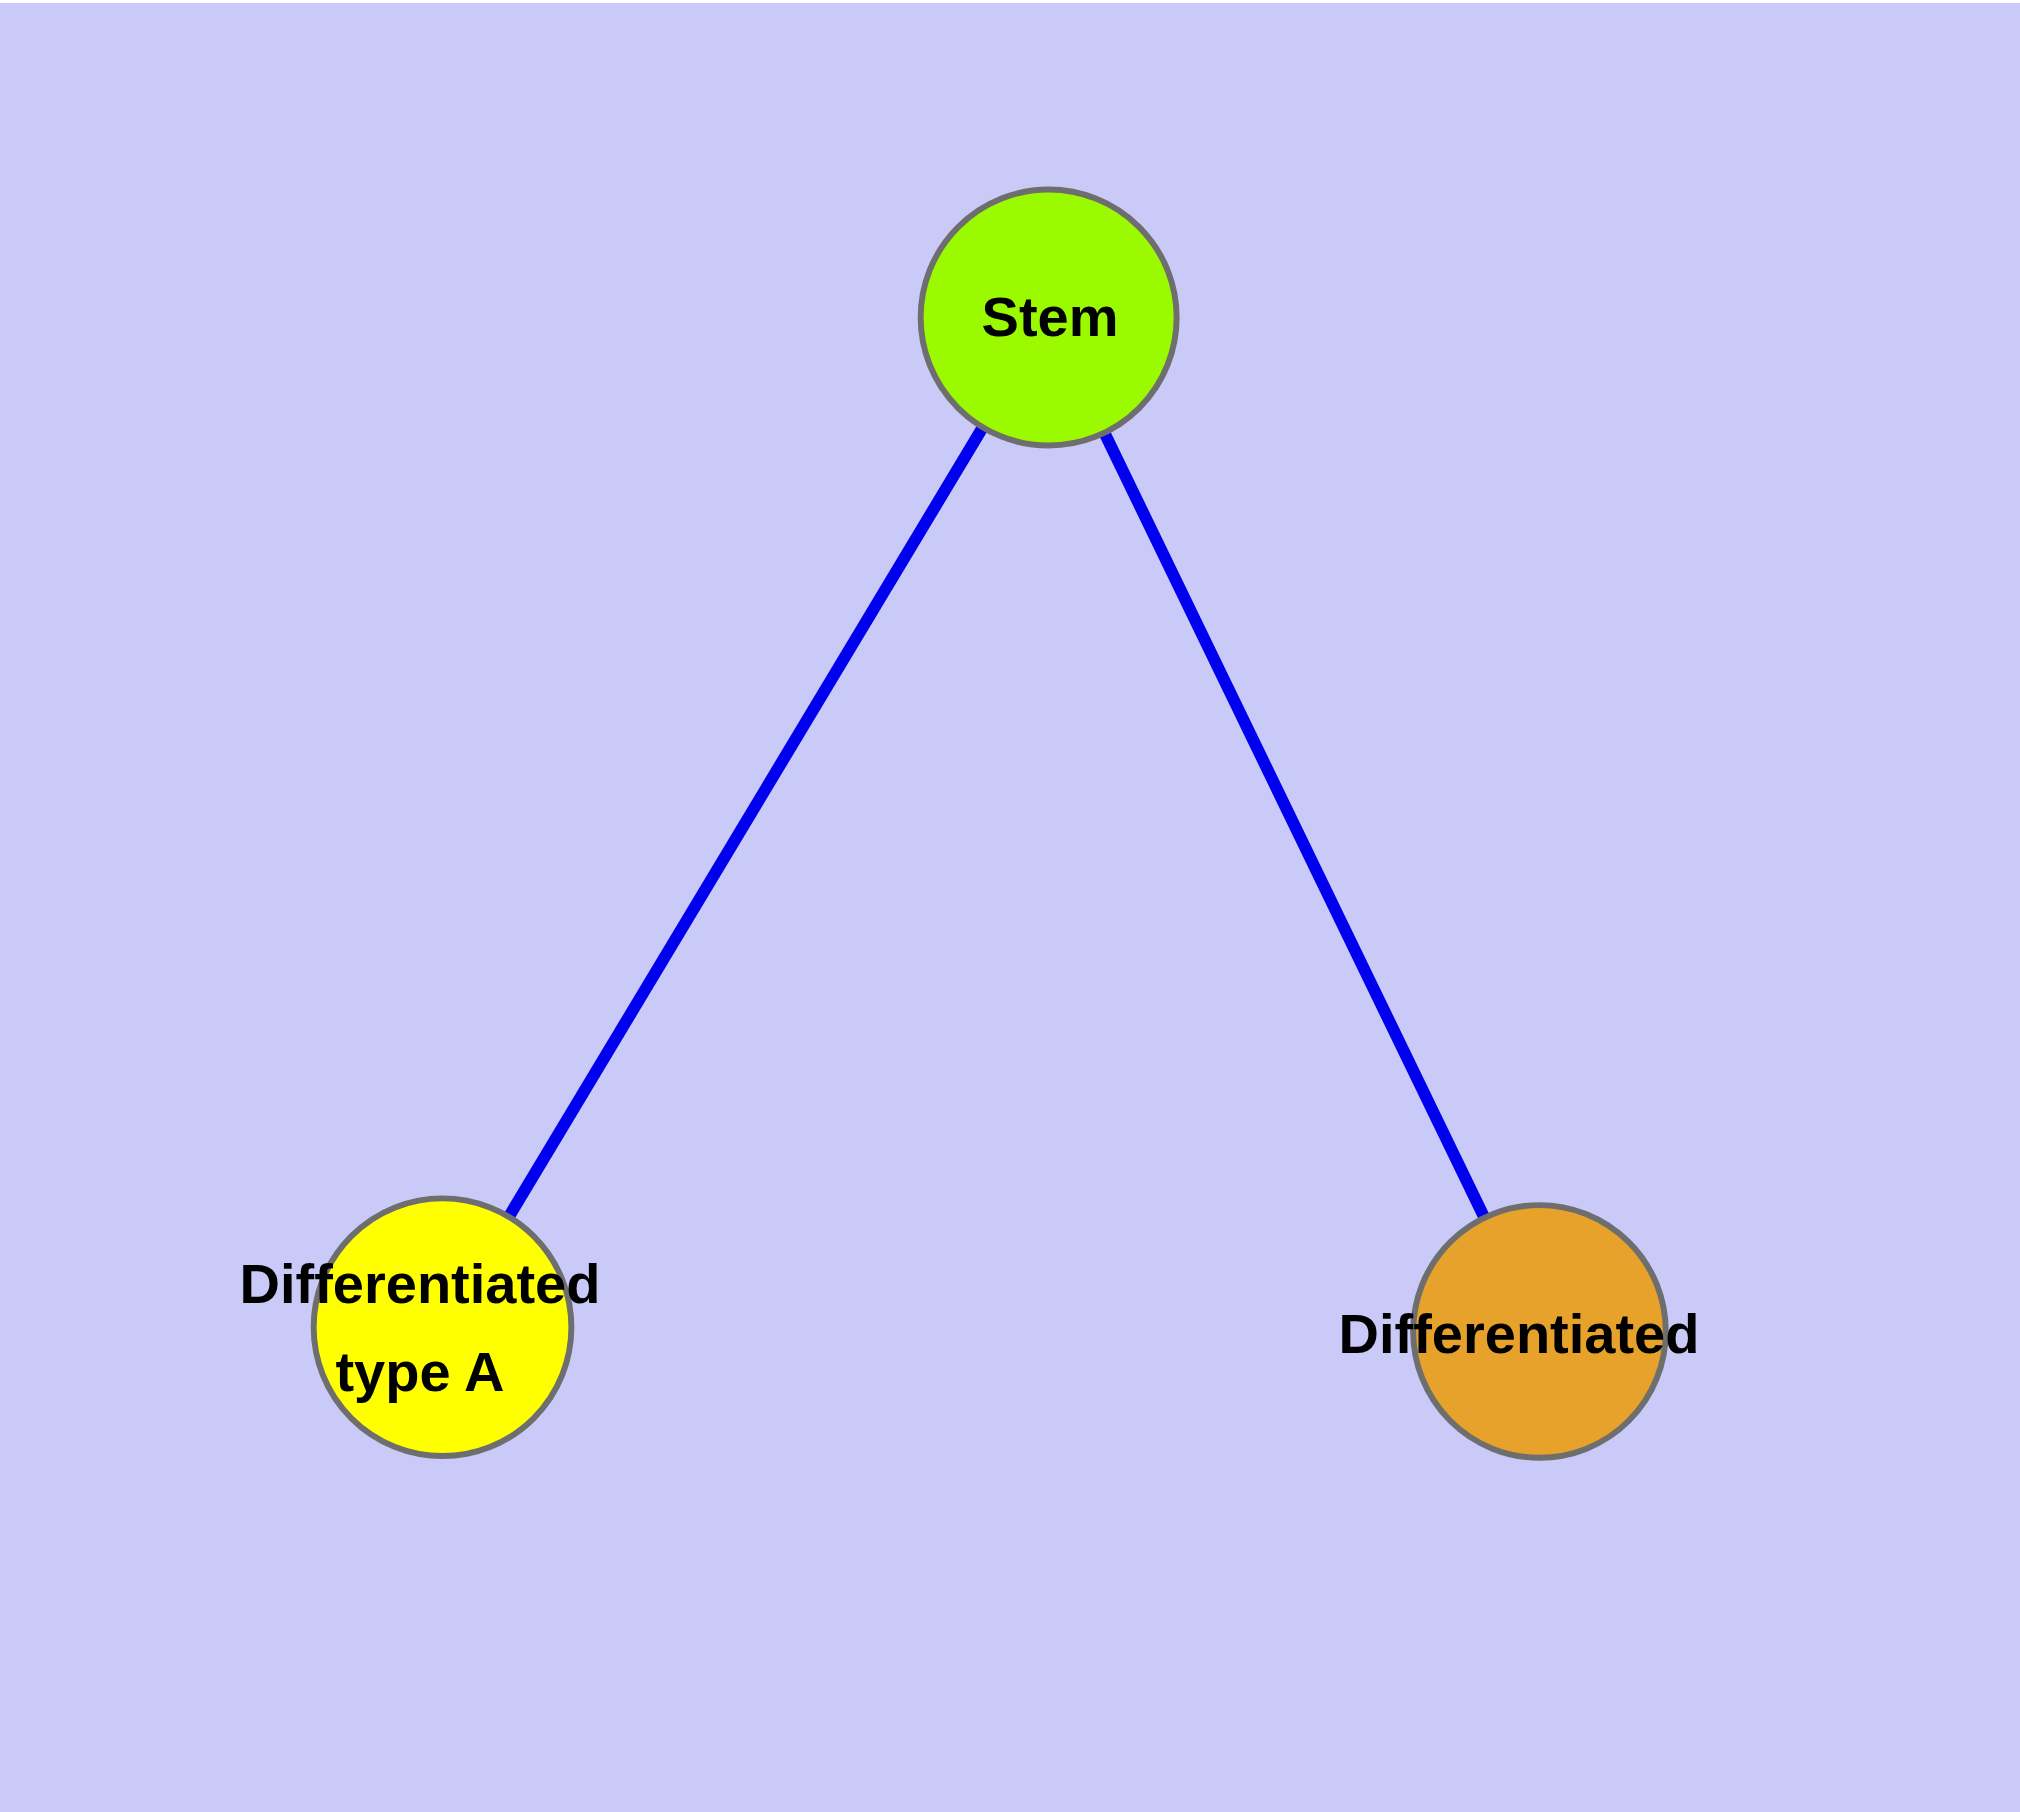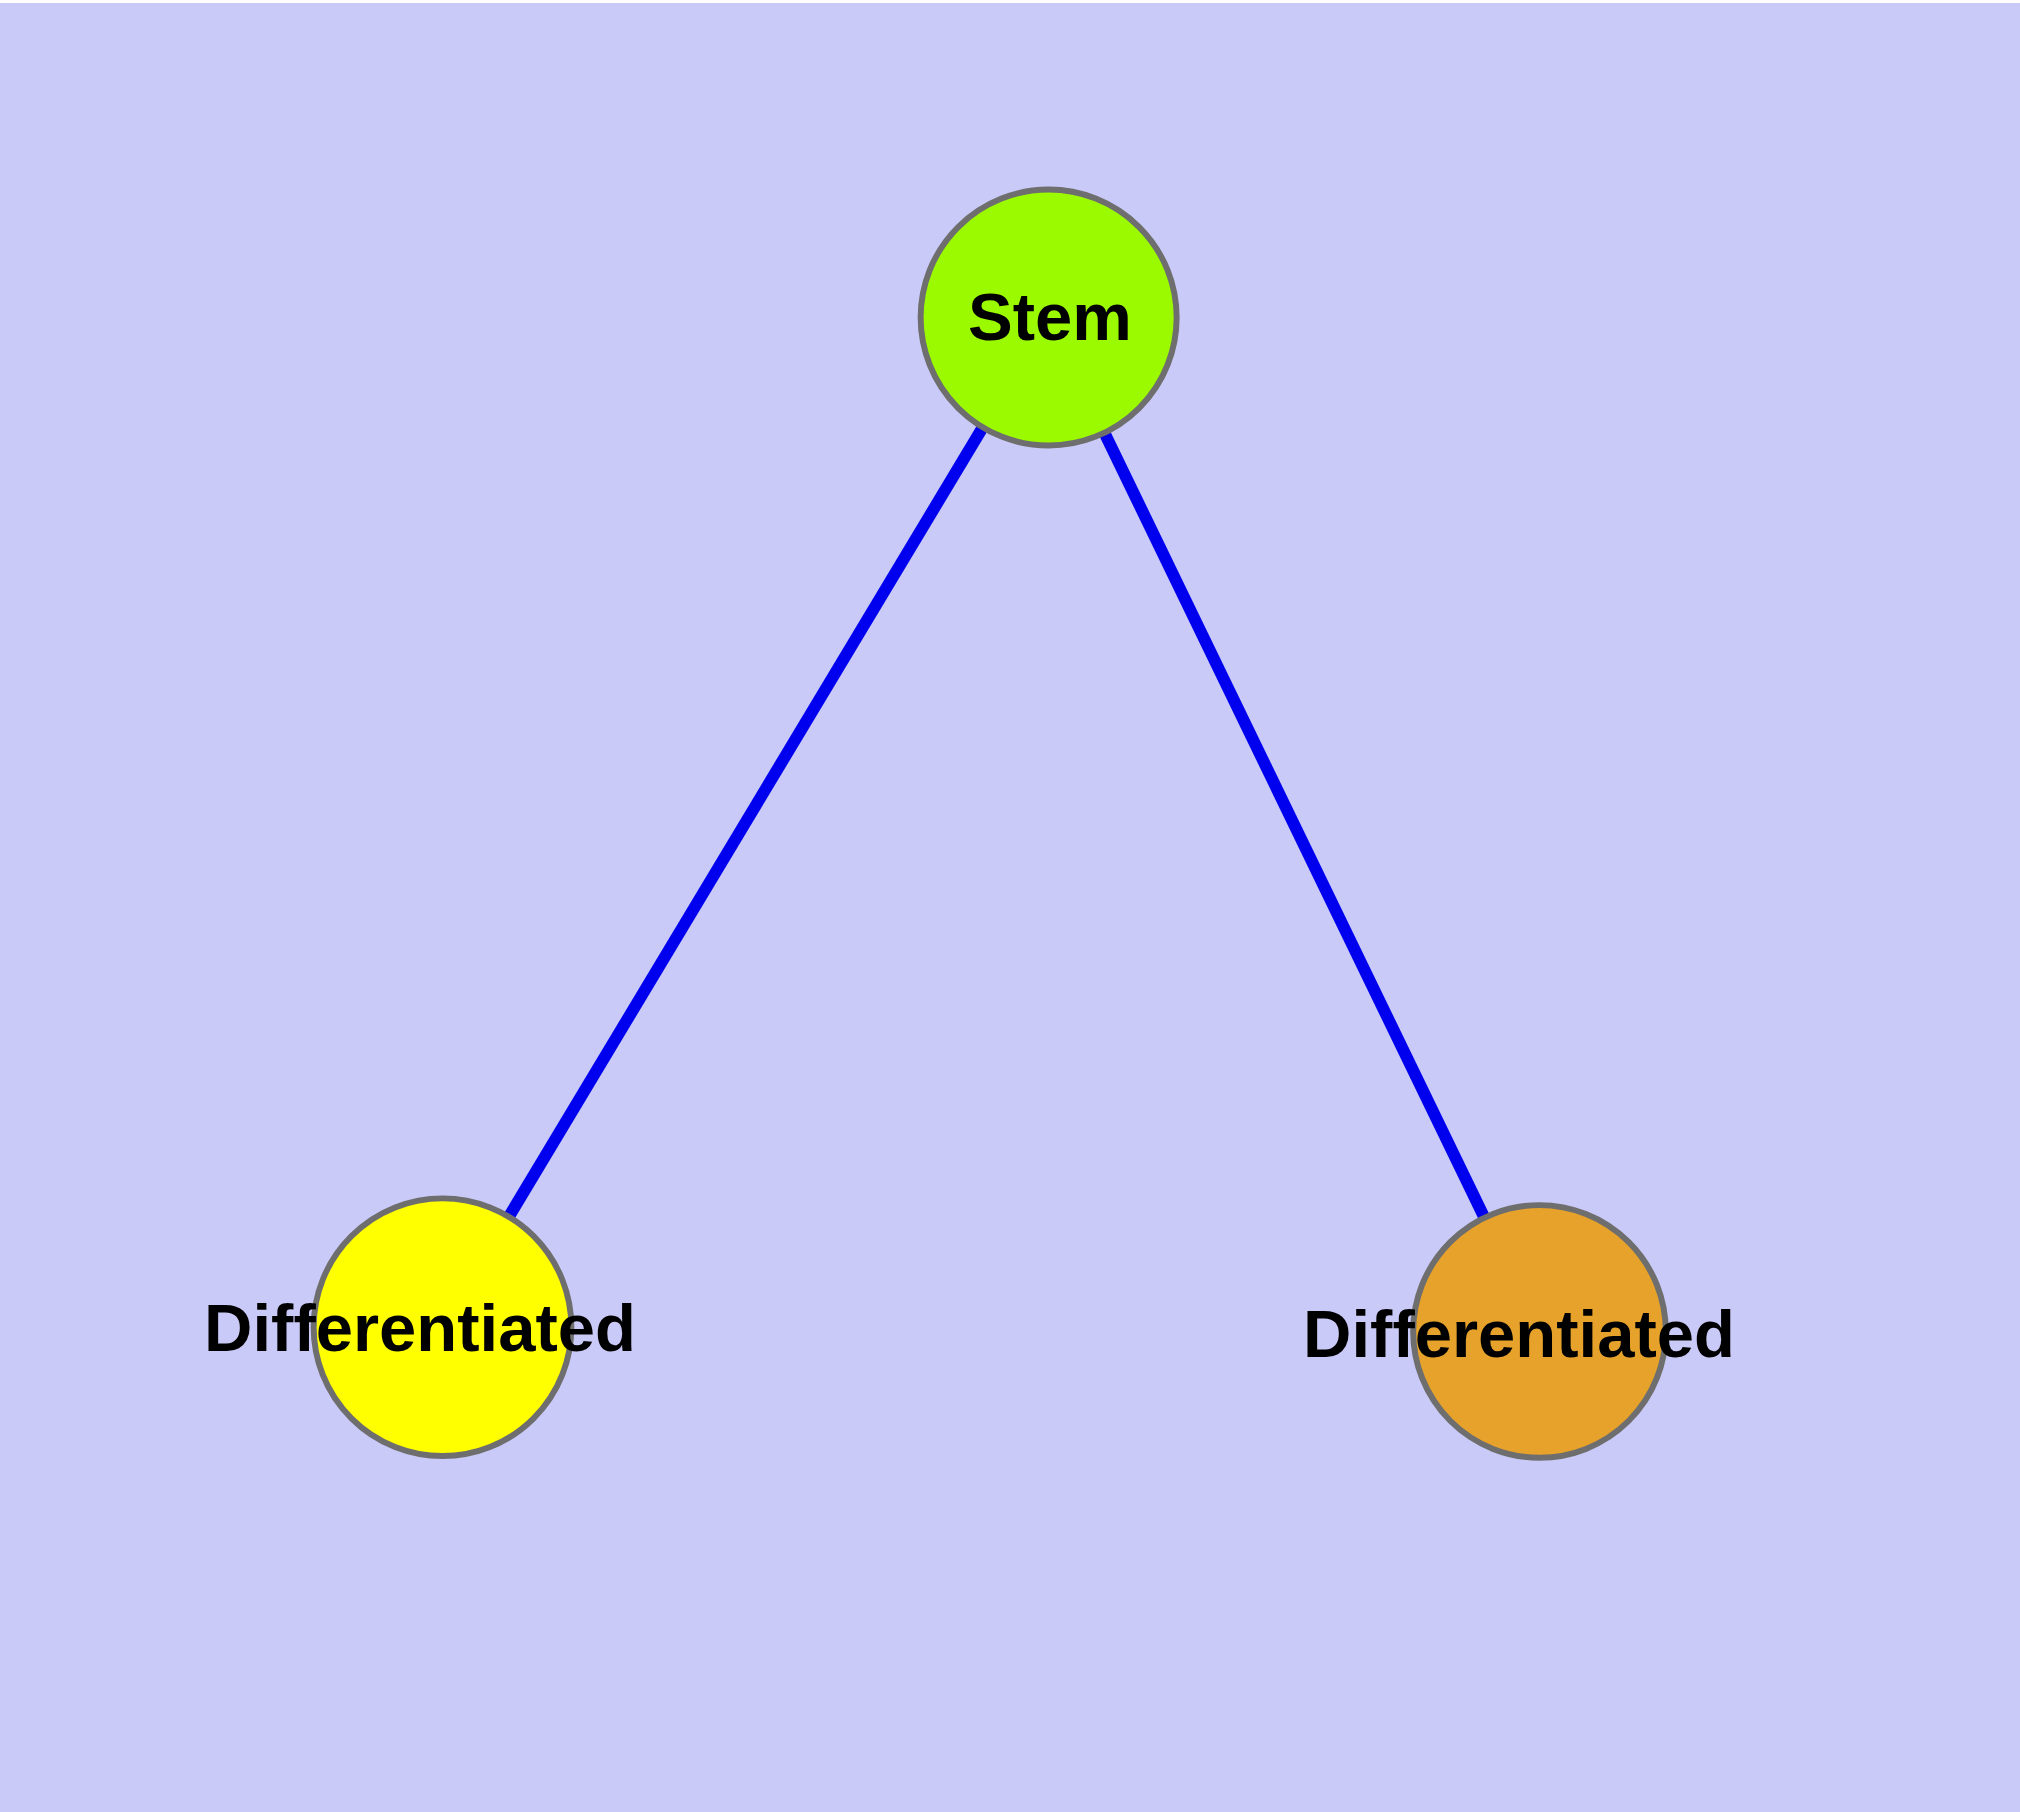--- a/index.html
+++ b/index.html
@@ -40,21 +40,21 @@
   svg.graph-layer circle {
     stroke: #6E6E6E;        
     stroke-width: 7px;
   }
   .node-label {
     position: absolute;
     transform: translate(-50%, -50%);
     text-align: center;
     color: #000000;
     font-weight: bold;
-    font-size: 67px;
+    font-size: 56px;
     line-height: 88px;
     white-space: nowrap;
     pointer-events: none;
   }
   .node-label .label-line {
     display: block;
   }
 </style>
 </head>
 <body>
@@ -71,20 +71,21 @@
       <circle cx="522" cy="1562" r="152" fill="#FFFF00"></circle>
       <circle cx="1816" cy="1567" r="149" fill="#E6A22A"></circle>
     </svg>
 
     <div class="node-label" style="left: 1050px; top: 314px;">
       <span class="label-line">Stem</span>
     </div>
 
     <div class="node-label" style="left: 420px; top: 1325px;">
       <span class="label-line">Differentiated</span>
+      <span class="label-line">type A</span>
     </div>
 
     <div class="node-label" style="left: 1519px; top: 1331px;">
       <span class="label-line">Differentiated</span>
     </div>
 
   </div>
 </div>
 
 

